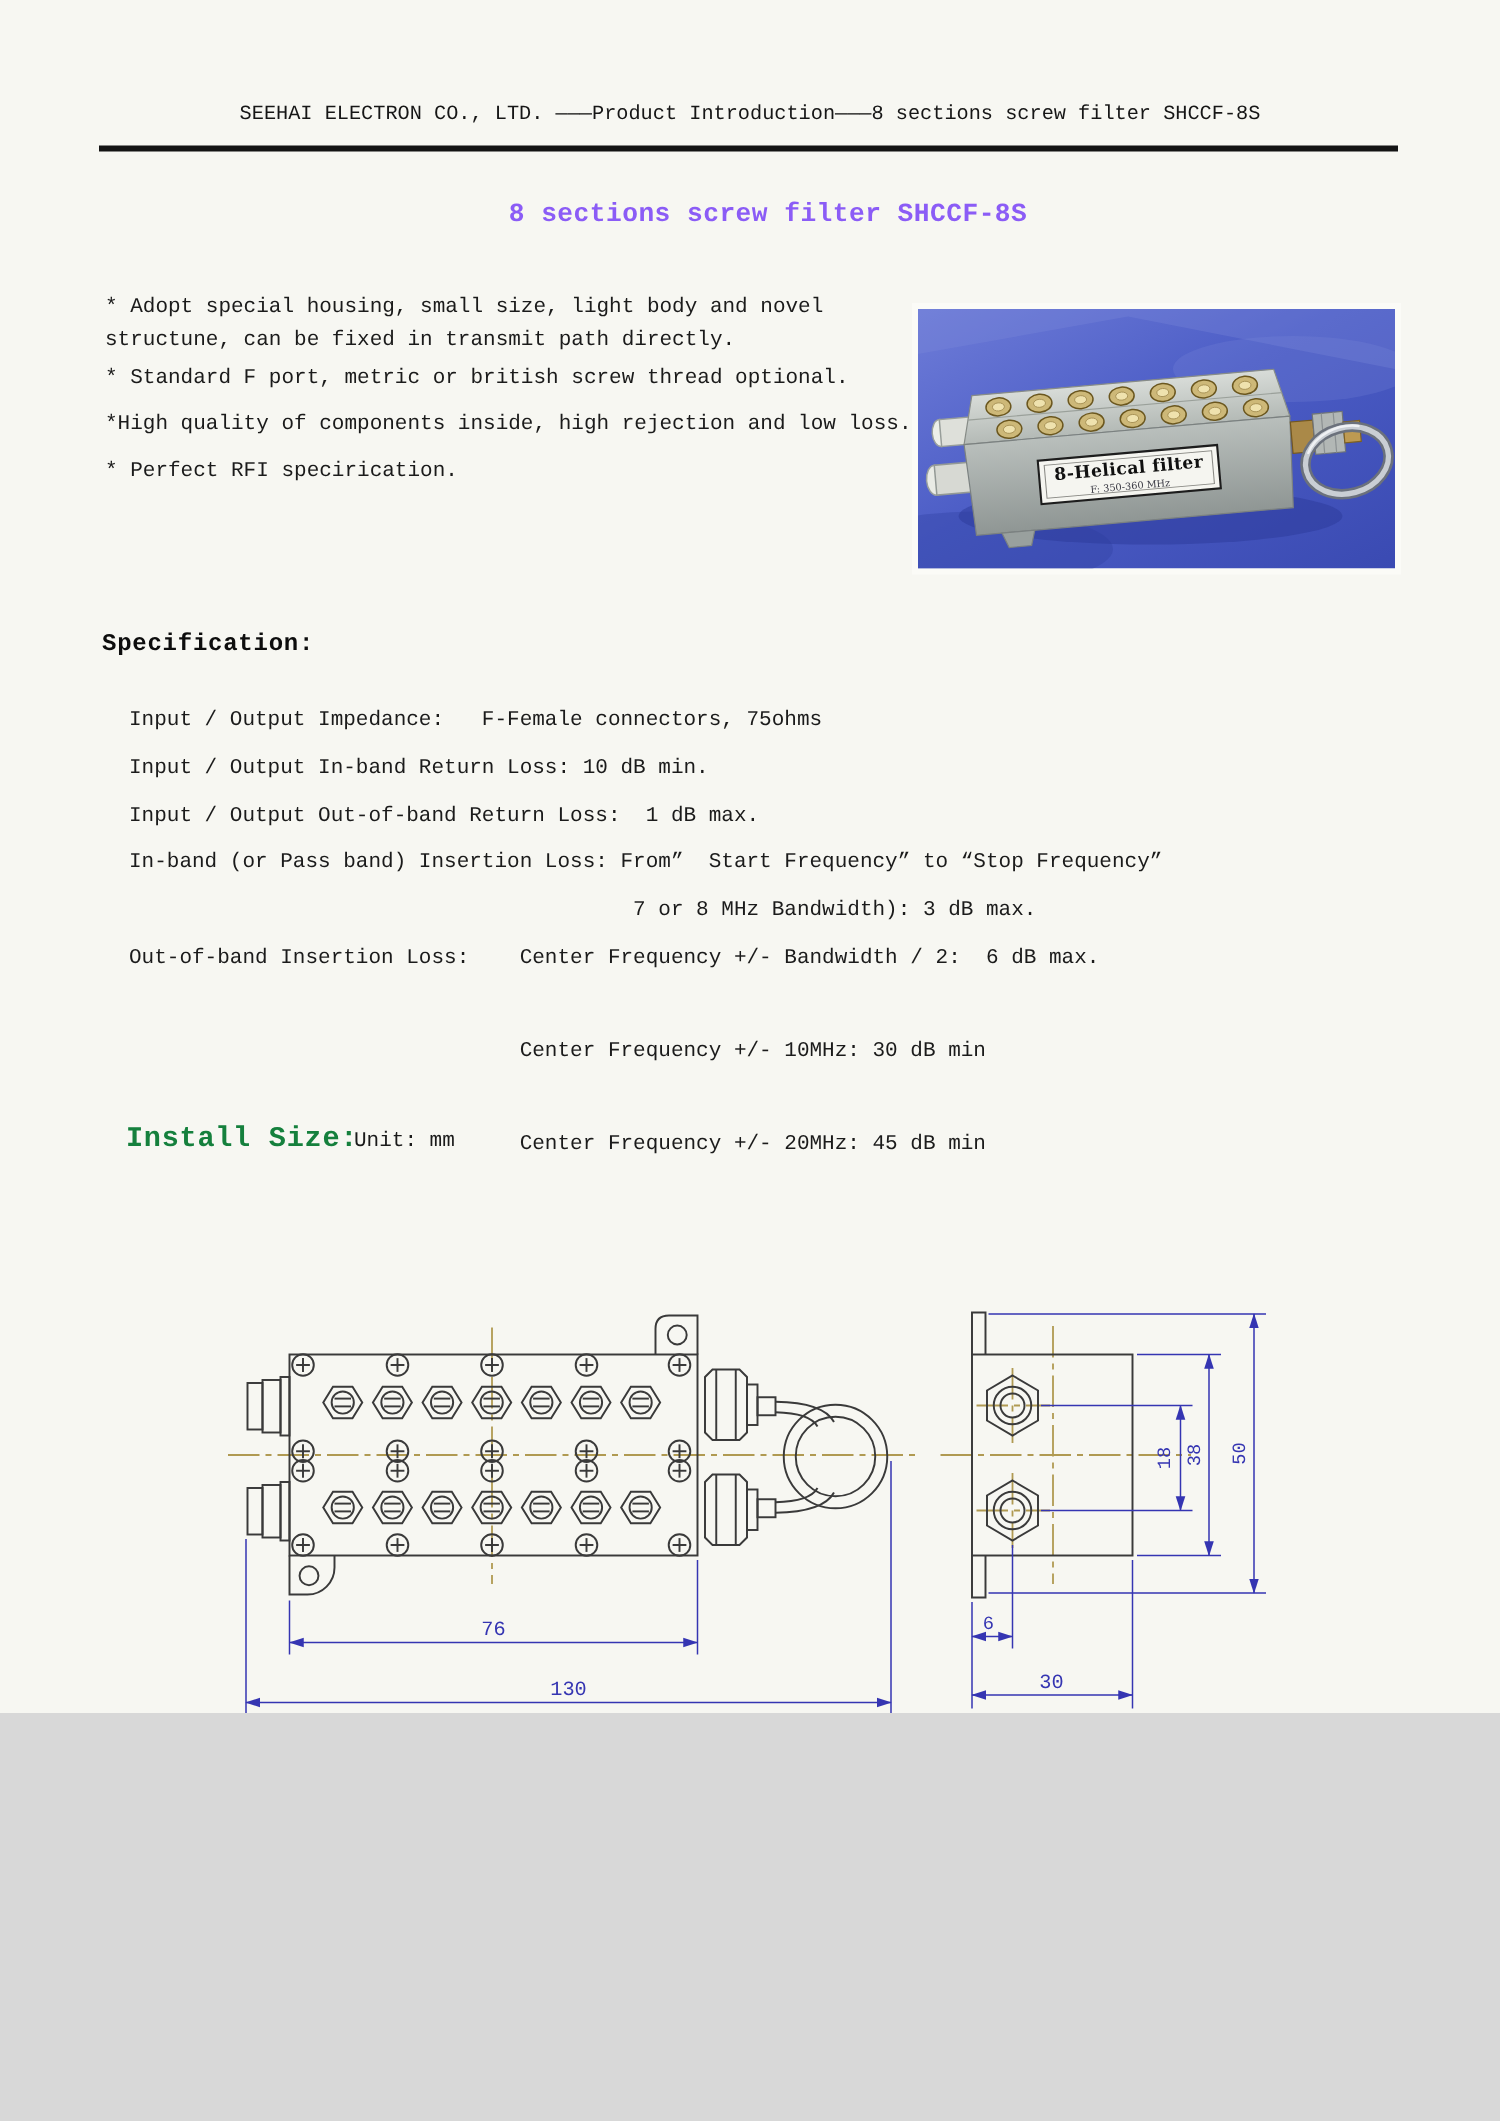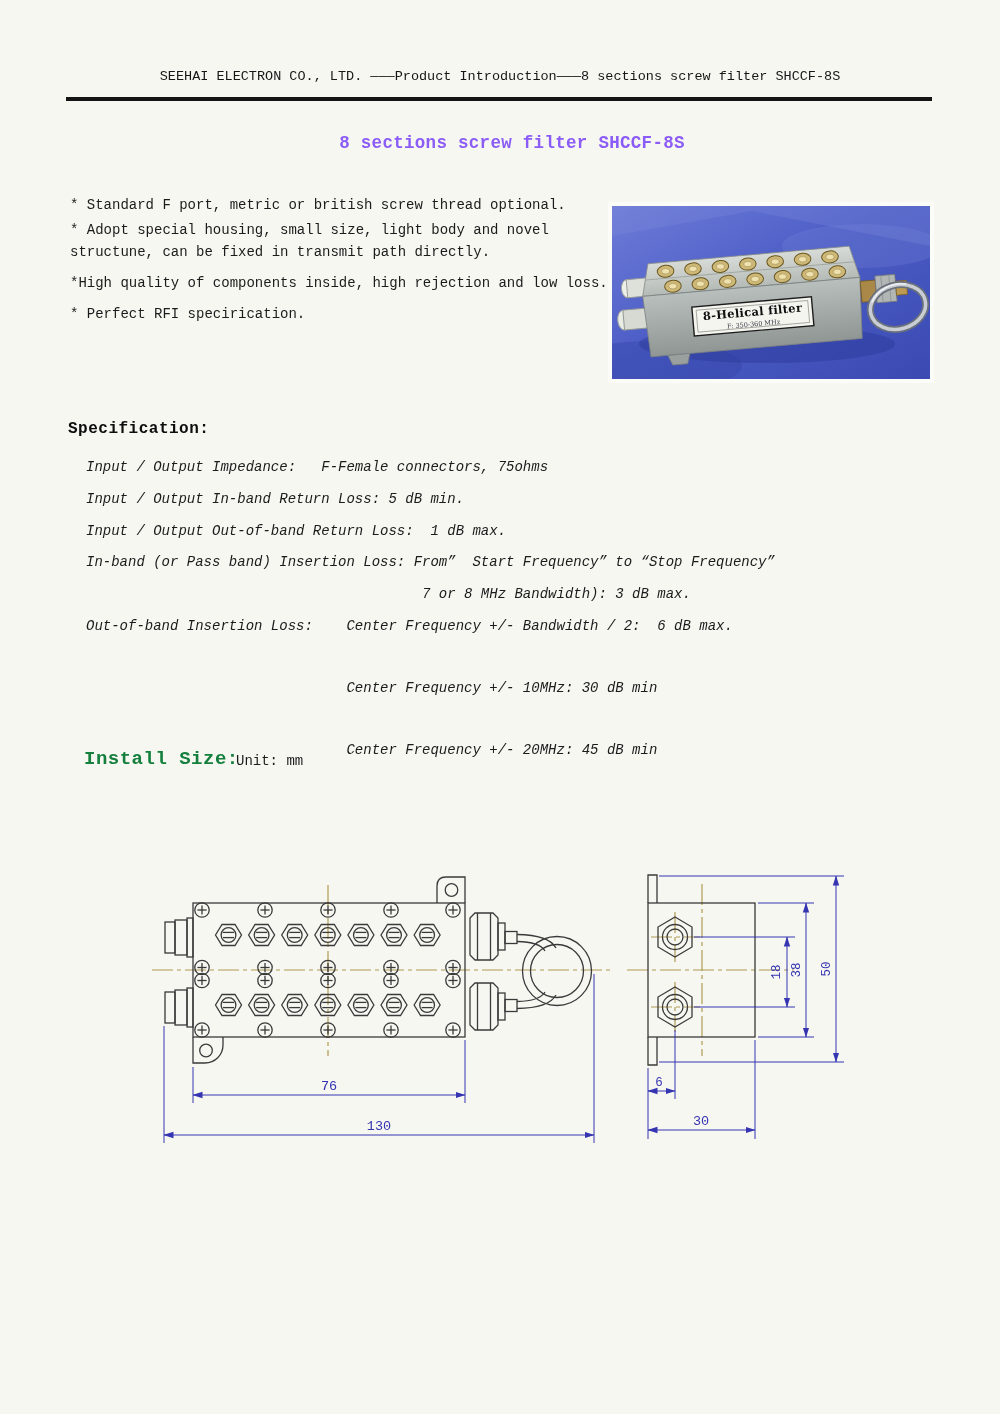--- a/index.html
+++ b/index.html
@@ -1,57 +1,57 @@
 <!DOCTYPE html>
 <html><head>
 <meta charset="utf-8">
 <style>
   html,body{margin:0;padding:0;background:#d8d8d8;}
   .page{
-    position:relative;width:1000px;height:1414px;margin:0 auto;
+    position:relative;width:1000px;height:1142px;margin:0 auto;
     background:#f7f7f2;overflow:hidden;
     font-family:"Liberation Mono","DejaVu Sans Mono",monospace;color:#1b1b1b;
   }
   .hdr{position:absolute;top:69px;left:0;width:100%;text-align:center;
        font-size:13.5px;white-space:pre;color:#161616;}
   .rule{position:absolute;top:97px;left:66px;width:866px;height:3.5px;background:#141414;}
   .title{position:absolute;top:133px;left:0;width:100%;text-align:center;
          font-size:17.5px;font-weight:bold;letter-spacing:.3px;color:#8b5cf6;padding-left:12px;}
   .features{position:absolute;left:70px;top:195px;width:565px;font-size:14px;}
   .feature{white-space:pre-line;line-height:21.8px;margin-bottom:9.3px;}
   .features div:first-of-type{margin-bottom:3.5px;}
   .photo{position:absolute;left:608px;top:202px;width:326px;height:181px;
          background:#fbfbf7;padding:4px;box-sizing:border-box;}
   .photo svg{display:block;}
   .spec-h{position:absolute;left:68px;top:420px;font-size:16px;font-weight:bold;
           letter-spacing:.5px;color:#0d0d0d;}
-  .spec{position:absolute;left:86px;top:452px;font-size:14px;font-style:italic;}
+  .spec{position:absolute;left:86px;top:465px;font-size:14px;}
   .spec-line{white-space:pre;height:31.8px;line-height:31.8px;}
   .spec div:nth-of-type(6){height:26px;}
   .spec div:nth-of-type(7),.spec div:nth-of-type(8){height:22px;line-height:22px;margin-top:40px;}
   .inst-h{position:absolute;left:84px;top:748px;font-size:19px;font-weight:bold;
           letter-spacing:.5px;color:#15803d;}
   .inst-u{position:absolute;left:236px;top:753px;font-size:14px;}
   .drawing{position:absolute;left:0;top:840px;}
   svg text{font-family:"Liberation Mono","DejaVu Sans Mono",monospace;}
 </style>
 </head>
 <body>
 
 <div class="page">
 
   <div class="hdr">SEEHAI ELECTRON CO., LTD. ———Product Introduction———8 sections screw filter SHCCF-8S</div>
   <div class="rule"></div>
   <div class="title">8 sections screw filter SHCCF-8S</div>
 
   <div class="features">
 
-  <div class="feature">* Standard F port, metric or british screw thread optional.</div>
-      <div class="feature">* Adopt special housing, small size, light body and novel
+  <div class="feature">* Adopt special housing, small size, light body and novel
 structune, can be fixed in transmit path directly.</div>
+      <div class="feature">* Standard F port, metric or british screw thread optional.</div>
       <div class="feature">*High quality of components inside, high rejection and low loss.</div>
       <div class="feature">* Perfect RFI specirication.</div>
     </div>
 
   <div class="photo">
     <svg width="318" height="173" viewBox="0 0 318 173">
       <defs>
         <linearGradient id="pbg" x1="0" y1="0" x2="1" y2="1">
           <stop offset="0" stop-color="#6e7cd8"></stop>
             <stop offset="0.45" stop-color="#4c5dc6"></stop>
@@ -125,21 +125,21 @@
         <ellipse cx="286" cy="101" rx="28" ry="22" fill="none" stroke="#c9ced4" stroke-width="3.5"></ellipse>
         <path d="M262,90 A28,22 0 0 1 300,81" stroke="#eff1f4" stroke-width="1.6" fill="none"></path>
       </g>
     </svg>
   </div>
 
   <div class="spec-h">Specification:</div>
   <div class="spec">
 
   <div class="spec-line">Input / Output Impedance:   F-Female connectors, 75ohms</div>
-      <div class="spec-line">Input / Output In-band Return Loss: 5 dB min.</div>
+      <div class="spec-line">Input / Output In-band Return Loss: 10 dB min.</div>
       <div class="spec-line">Input / Output Out-of-band Return Loss:  1 dB max.</div>
       <div class="spec-line">In-band (or Pass band) Insertion Loss: From”  Start Frequency” to “Stop Frequency”</div>
       <div class="spec-line">                                        7 or 8 MHz Bandwidth): 3 dB max.</div>
       <div class="spec-line">Out-of-band Insertion Loss:    Center Frequency +/- Bandwidth / 2:  6 dB max.</div>
       <div class="spec-line">                               Center Frequency +/- 10MHz: 30 dB min</div>
       <div class="spec-line">                               Center Frequency +/- 20MHz: 45 dB min</div>
     </div>
 
   <div class="inst-h">Install Size:</div>
   <div class="inst-u">Unit: mm</div>

